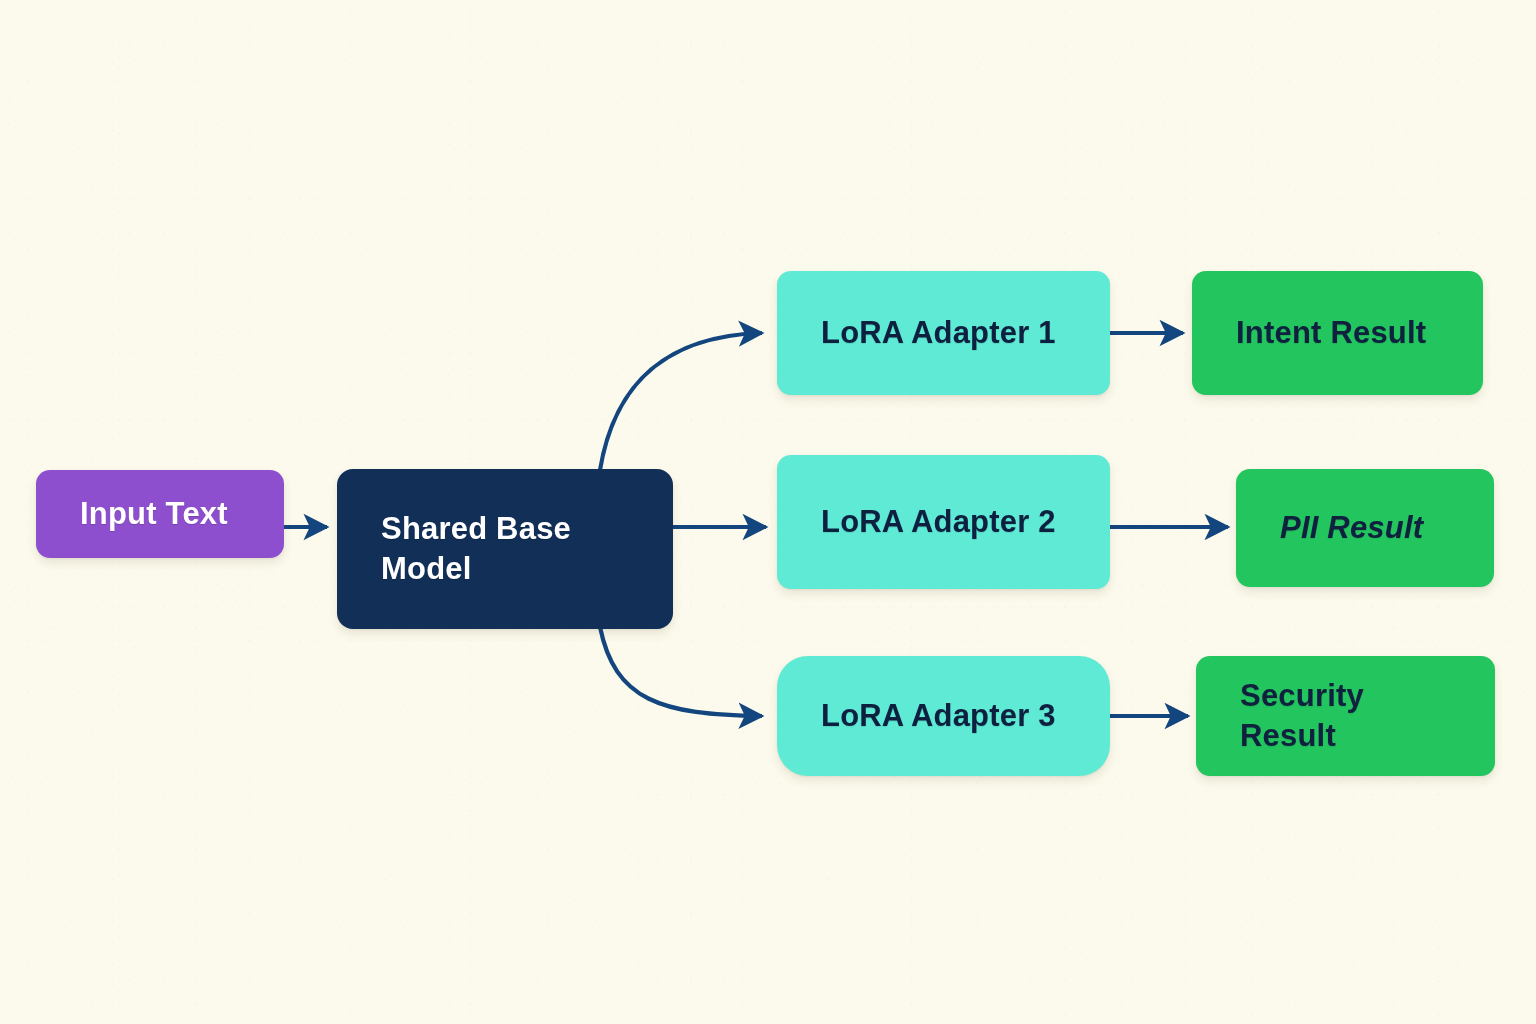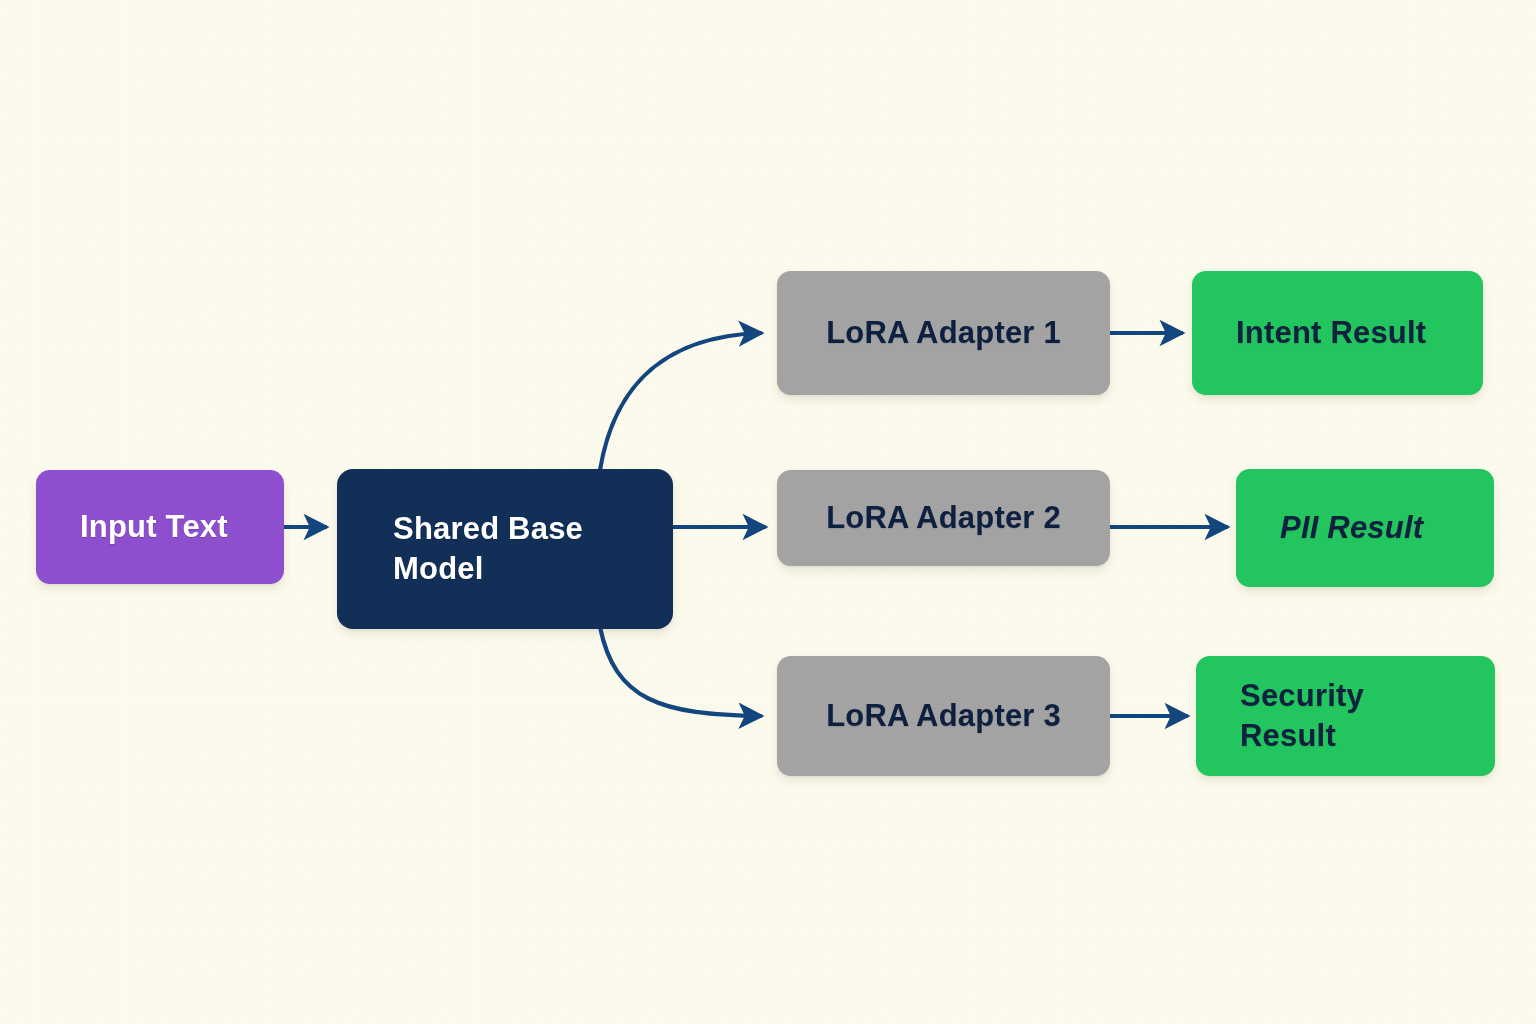--- a/index.html
+++ b/index.html
@@ -43,23 +43,23 @@
     font-size: 31px;
     font-weight: 600;
     line-height: 1.28;
     white-space: pre-line;
     text-shadow: 0 1px 1px rgba(0,0,0,0.18);
   }
   .node.input  { background: #8E4FCF; }
   .node.input .label { color: #FFFFFF; }
 
   .node.base   { background: #122F57; border-radius: 16px; }
-  .node.base .label { color: #FFFFFF; margin-left: 12px; }
+  .node.base .label { color: #FFFFFF; }
 
-  .node.adapter { background: #a3a3a3; justify-content: center; }
+  .node.adapter { background: #5eead4; }
   .node.adapter .label { color: #0E2040; text-shadow: 0 1px 1px rgba(0,0,0,0.10); }
 
   .node.result  { background: #22c55e; }
   .node.result .label { color: #10203F; text-shadow: 0 1px 1px rgba(0,0,0,0.10); }
 
   svg#edges {
     position: absolute;
     left: 0; top: 0;
     width: 1536px;
     height: 1024px;
@@ -91,38 +91,38 @@
       <path d="M 600 627 C 615 700, 660 715, 762 716"></path>
 
       <path d="M 1110 333 L 1183 333"></path>
 
       <path d="M 1110 527 L 1228 527"></path>
 
       <path d="M 1110 716 L 1188 716"></path>
     </g>
   </svg>
 
-  <div class="node input" style="left:36px; top:470px; width:248px; height:114px;">
+  <div class="node input" style="left:36px; top:470px; width:248px; height:88px;">
     <span class="label">Input Text</span>
   </div>
 
   <div class="node base" style="left:337px; top:469px; width:336px; height:160px;">
     <span class="label">Shared Base
 Model</span>
   </div>
 
   <div class="node adapter" style="left:777px; top:271px; width:333px; height:124px;">
     <span class="label">LoRA Adapter 1</span>
   </div>
 
-  <div class="node adapter" style="left:777px; top:470px; width:333px; height:96px;">
+  <div class="node adapter" style="left:777px; top:455px; width:333px; height:134px;">
     <span class="label">LoRA Adapter 2</span>
   </div>
 
-  <div class="node adapter" style="left:777px; top:656px; width:333px; height:120px;">
+  <div class="node adapter" style="left:777px; top:656px; width:333px; height:120px;border-radius:31px;">
     <span class="label">LoRA Adapter 3</span>
   </div>
 
   <div class="node result" style="left:1192px; top:271px; width:291px; height:124px;">
     <span class="label">Intent Result</span>
   </div>
 
   <div class="node result" style="left:1236px; top:469px; width:258px; height:118px;font-style:italic;">
     <span class="label">PII Result</span>
   </div>

